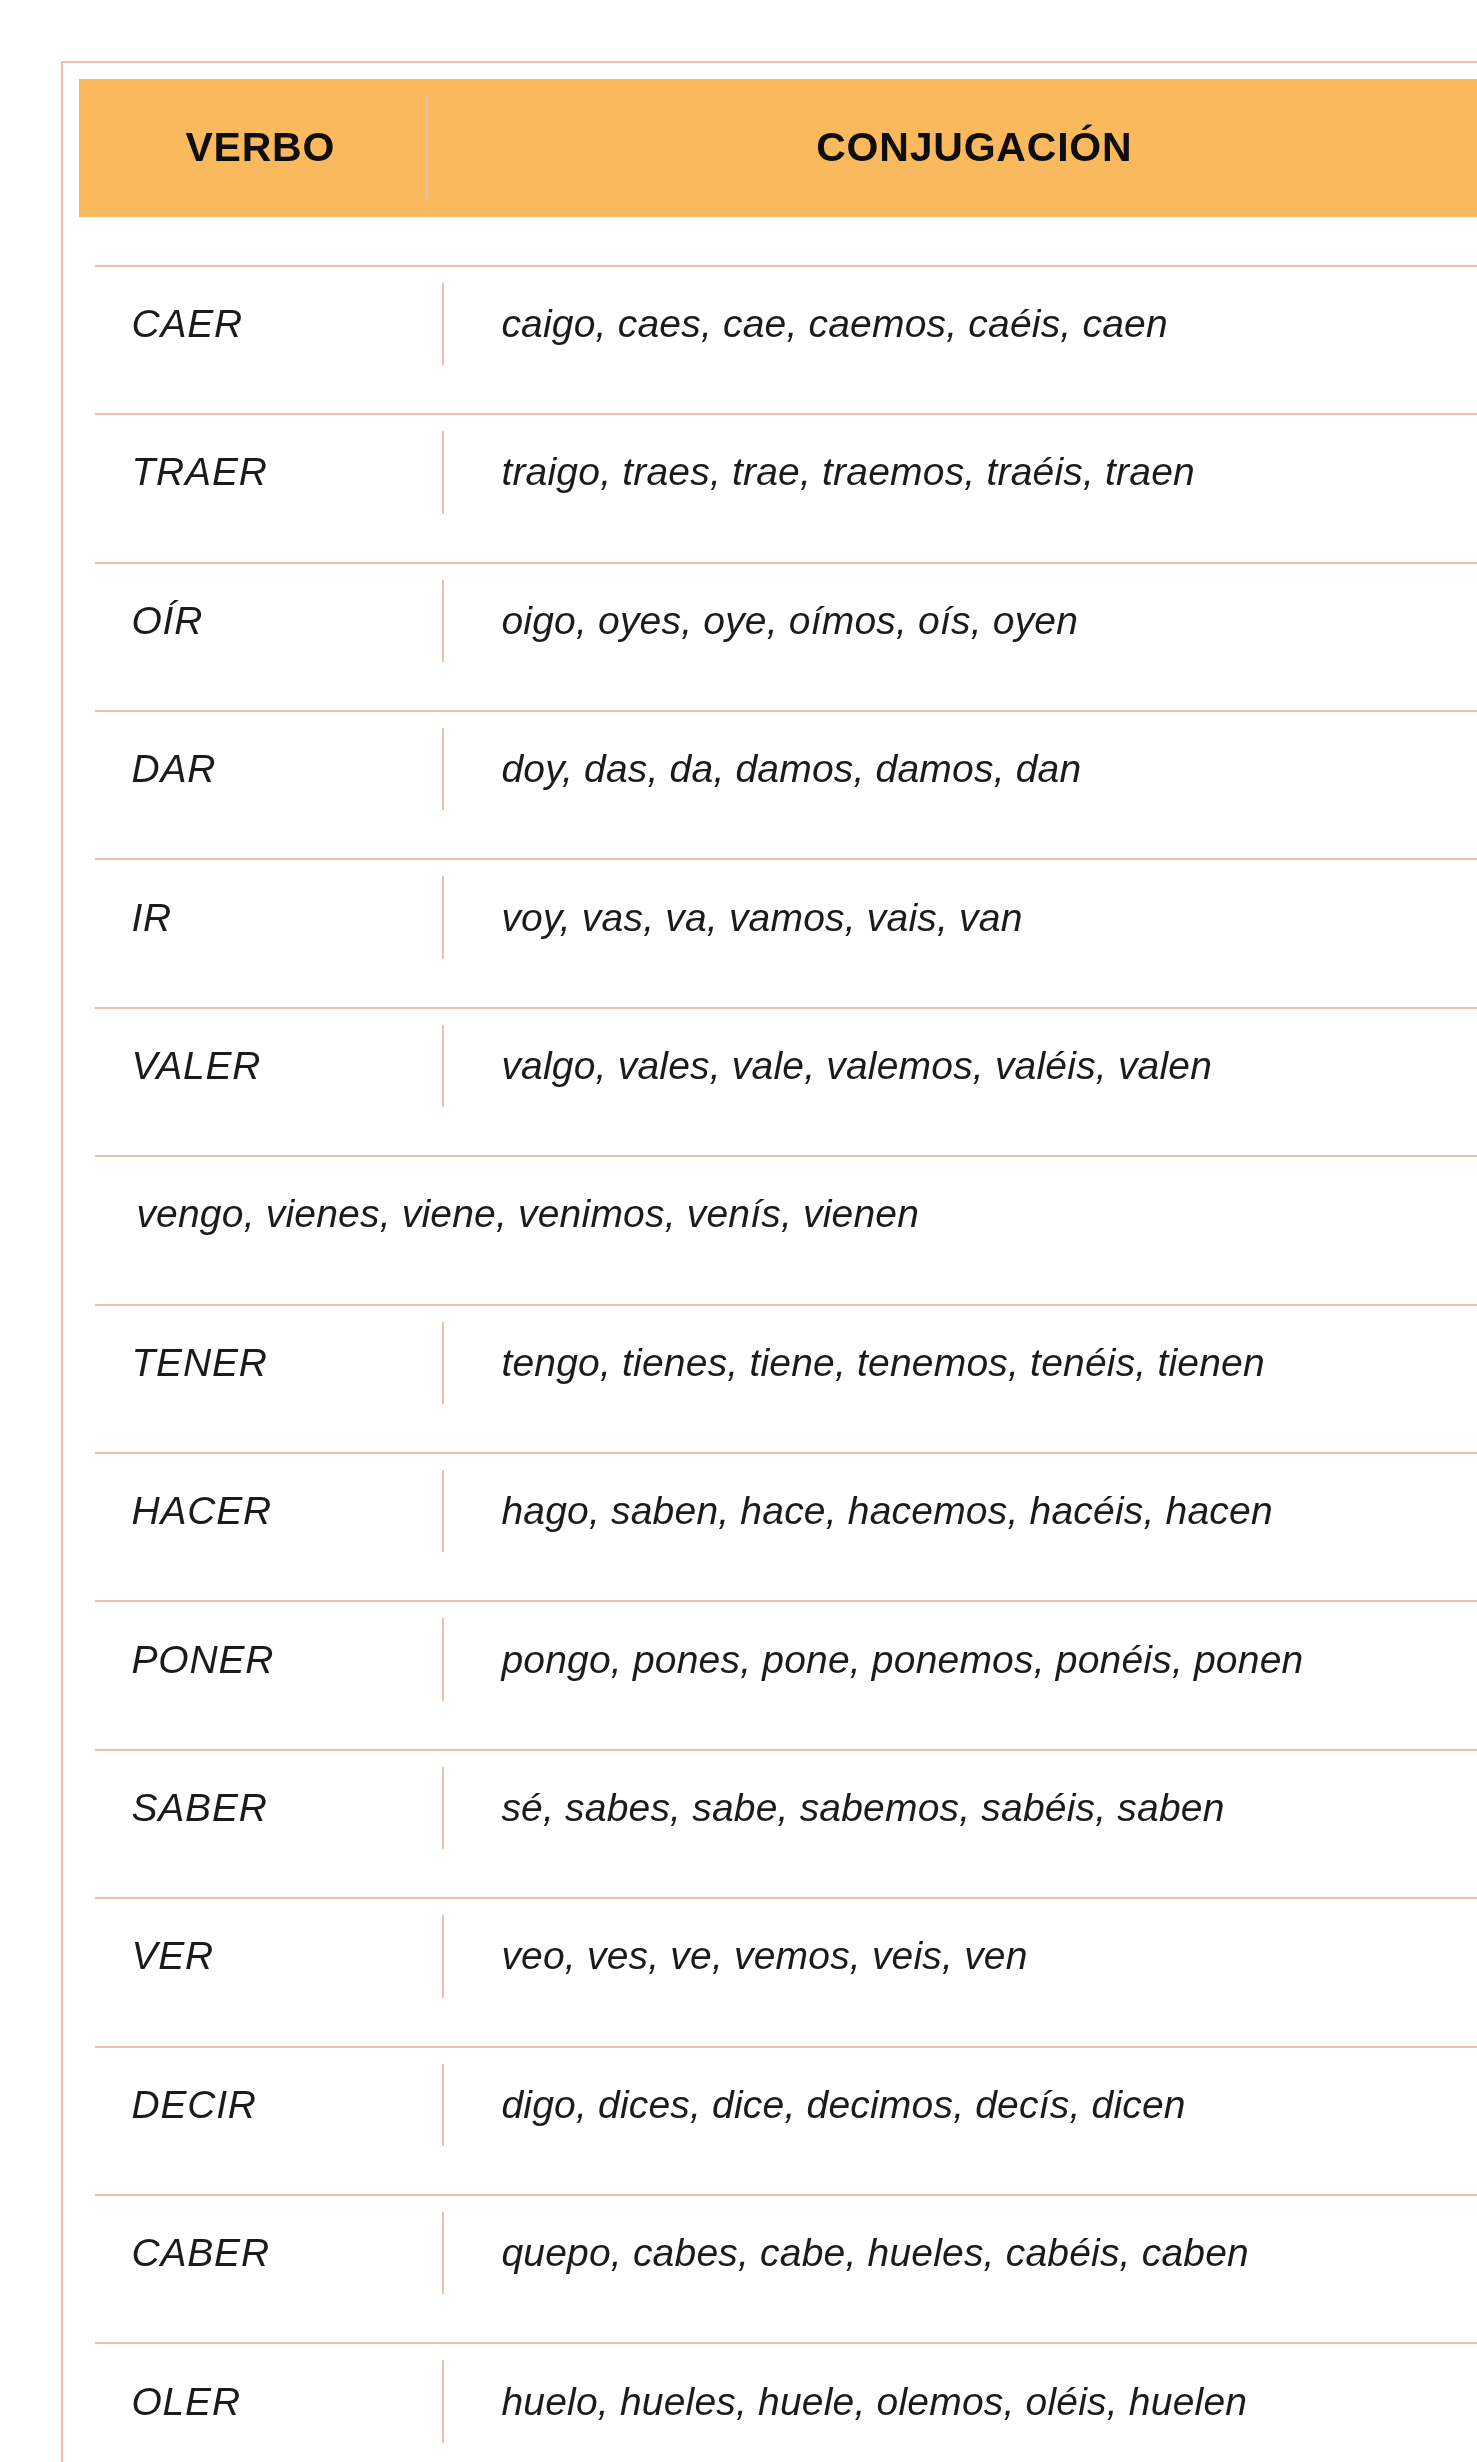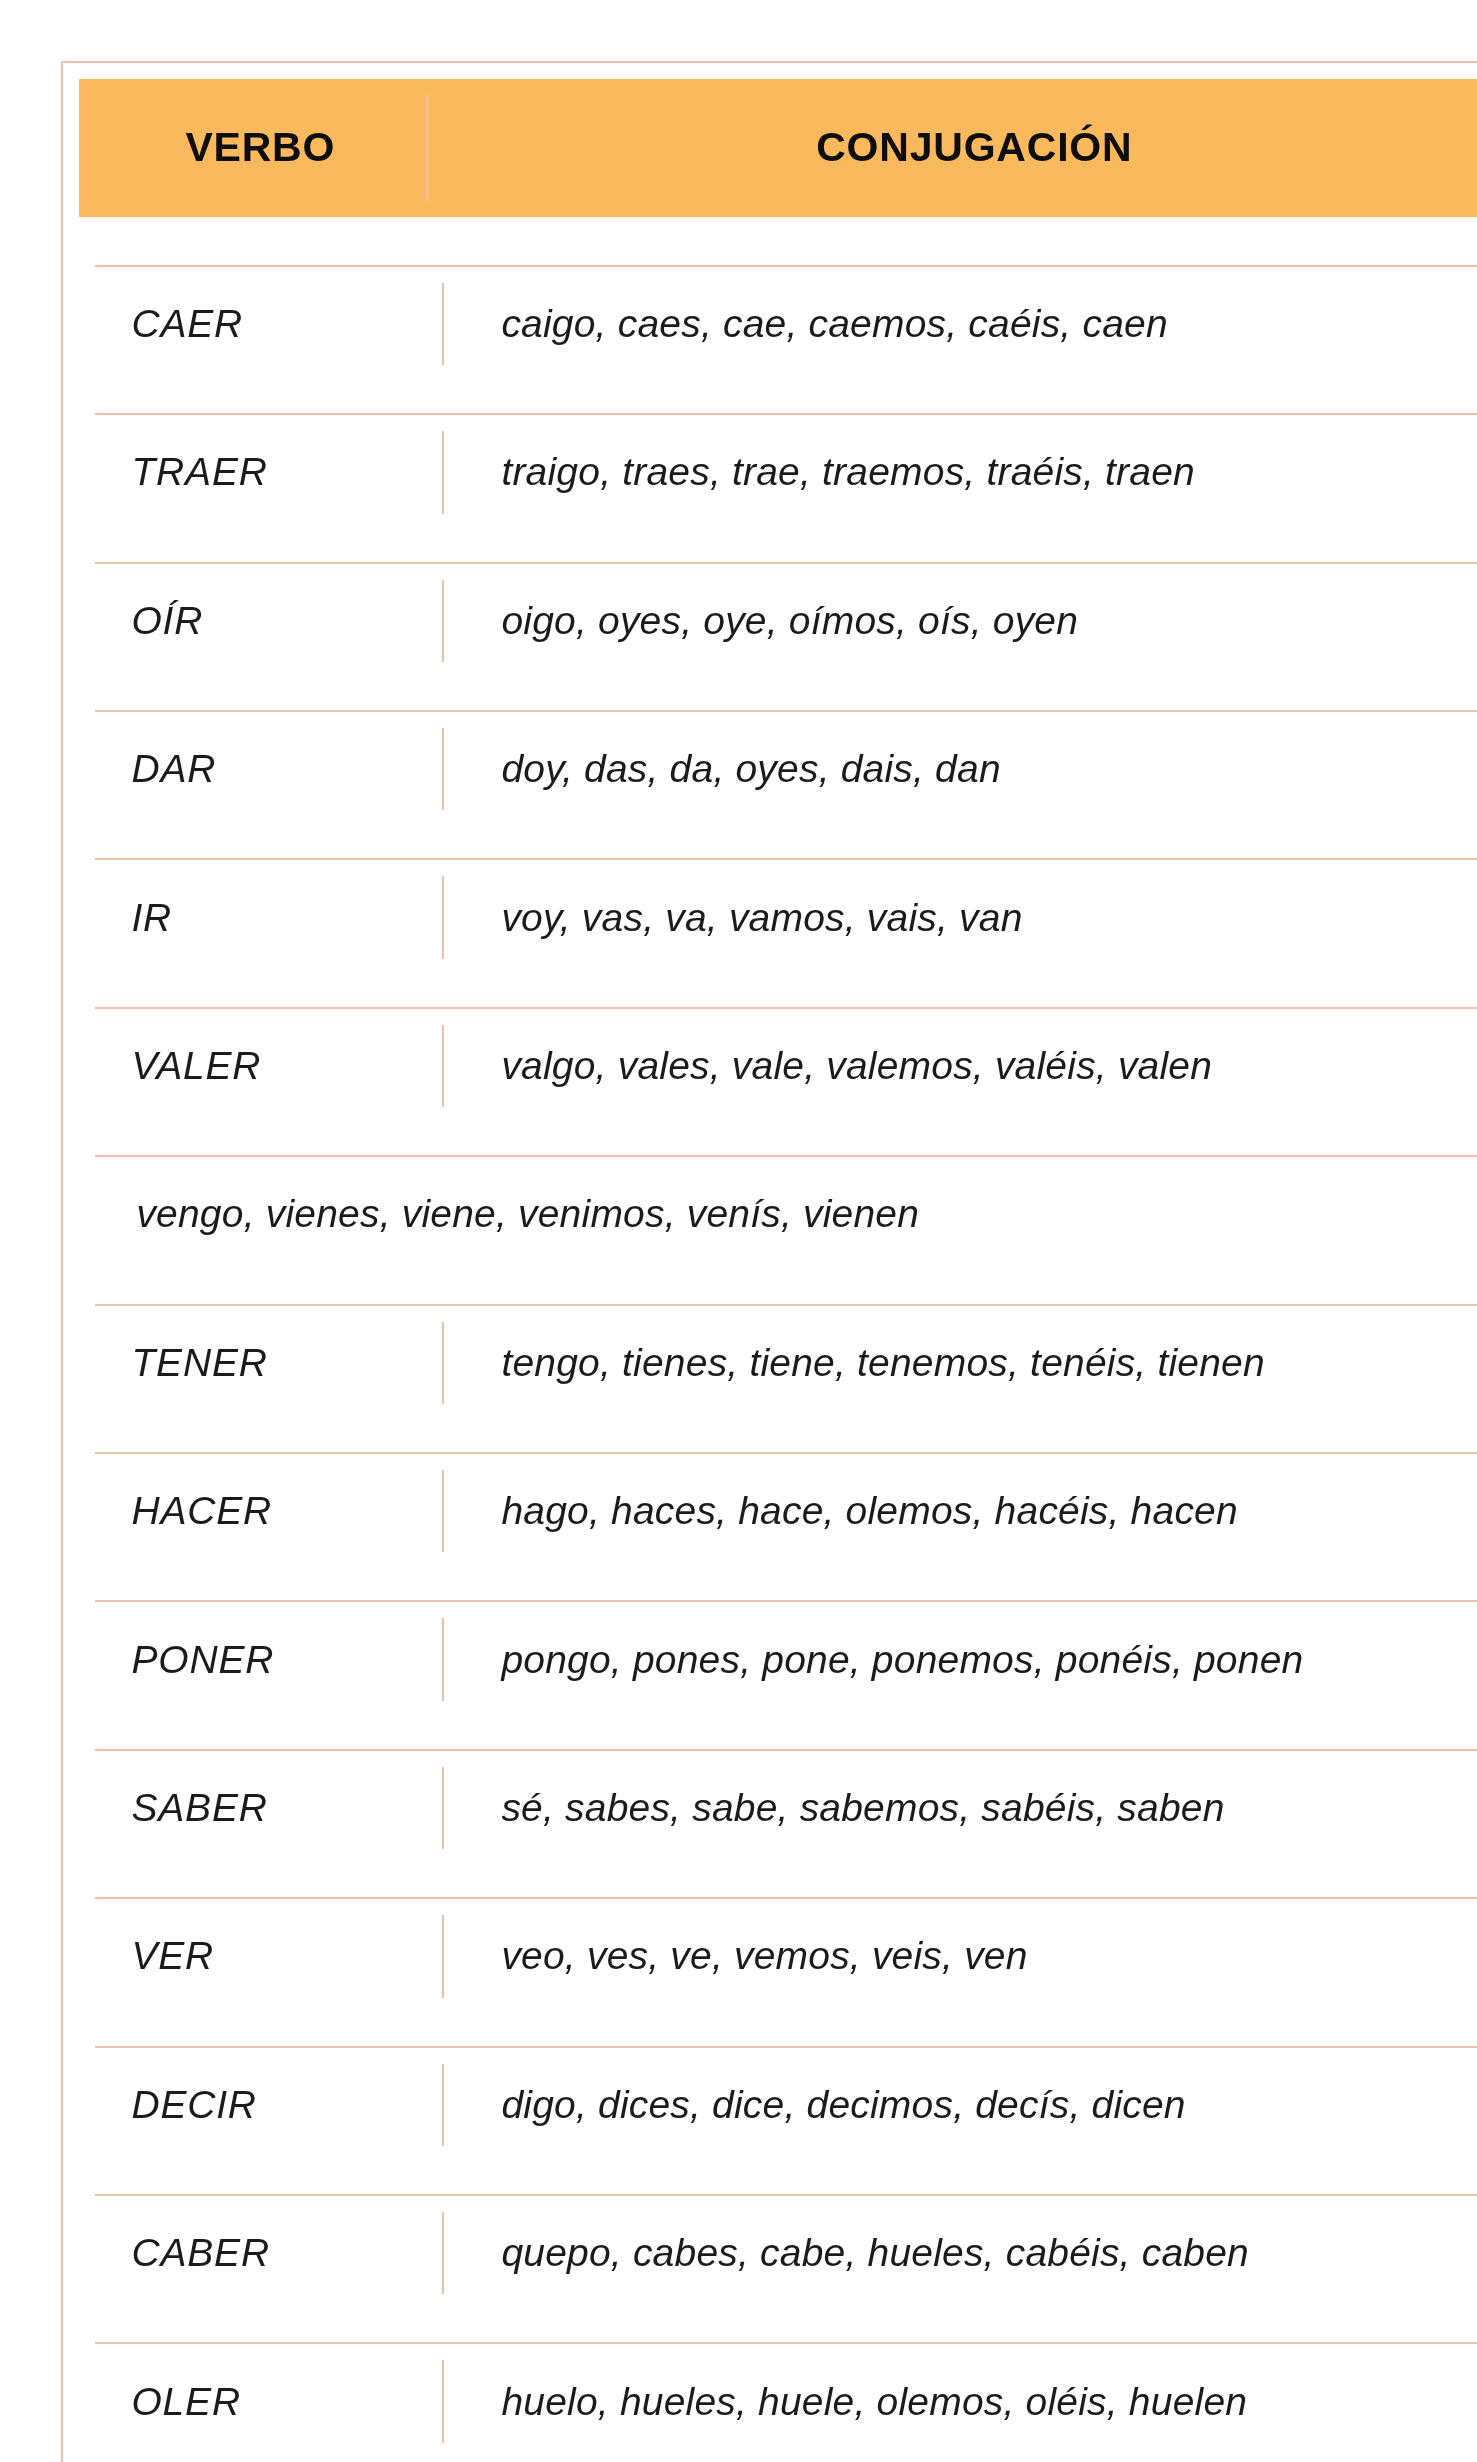--- a/index.html
+++ b/index.html
@@ -94,21 +94,21 @@
     <div class="td conj">traigo, traes, trae, traemos, traéis, traen</div>
   </div>
 
   <div class="tr">
     <div class="td verb">OÍR</div>
     <div class="td conj">oigo, oyes, oye, oímos, oís, oyen</div>
   </div>
 
   <div class="tr">
     <div class="td verb">DAR</div>
-    <div class="td conj">doy, das, da, oyes, dais, dan</div>
+    <div class="td conj">doy, das, da, damos, damos, dan</div>
   </div>
 
   <div class="tr">
     <div class="td verb">IR</div>
     <div class="td conj">voy, vas, va, vamos, vais, van</div>
   </div>
 
   <div class="tr">
     <div class="td verb">VALER</div>
     <div class="td conj">valgo, vales, vale, valemos, valéis, valen</div>
@@ -119,21 +119,21 @@
     <div class="td conj">vengo, vienes, viene, venimos, venís, vienen</div>
   </div>
 
   <div class="tr">
     <div class="td verb">TENER</div>
     <div class="td conj">tengo, tienes, tiene, tenemos, tenéis, tienen</div>
   </div>
 
   <div class="tr">
     <div class="td verb">HACER</div>
-    <div class="td conj">hago, haces, hace, olemos, hacéis, hacen</div>
+    <div class="td conj">hago, saben, hace, hacemos, hacéis, hacen</div>
   </div>
 
   <div class="tr">
     <div class="td verb">PONER</div>
     <div class="td conj">pongo, pones, pone, ponemos, ponéis, ponen</div>
   </div>
 
   <div class="tr">
     <div class="td verb">SABER</div>
     <div class="td conj">sé, sabes, sabe, sabemos, sabéis, saben</div>

